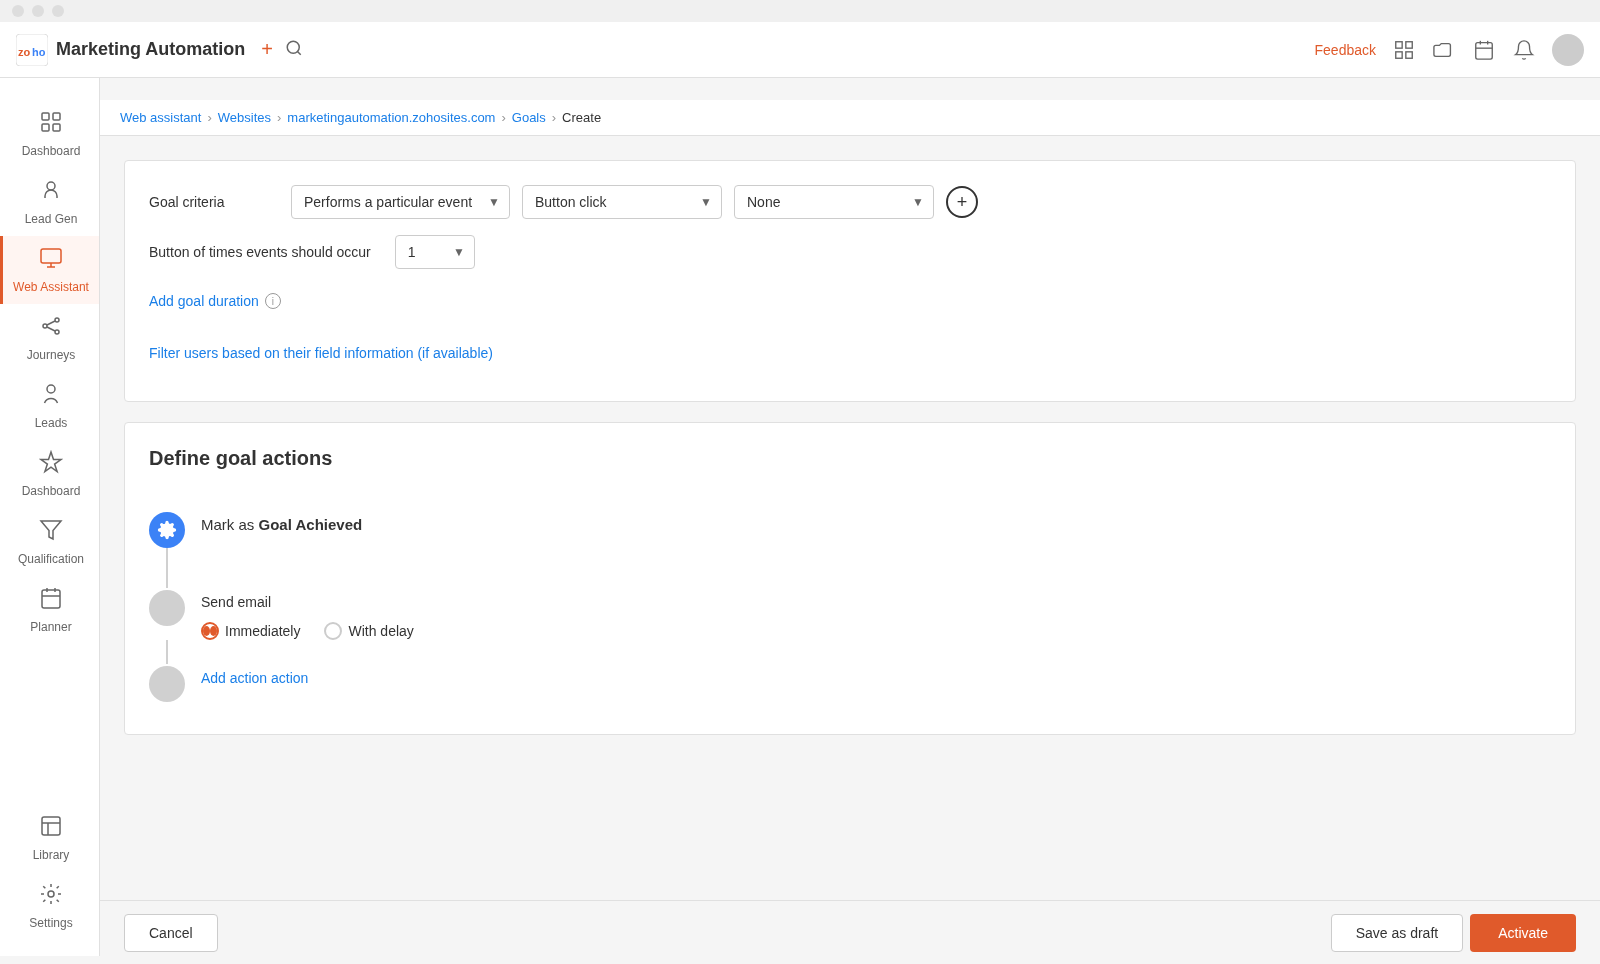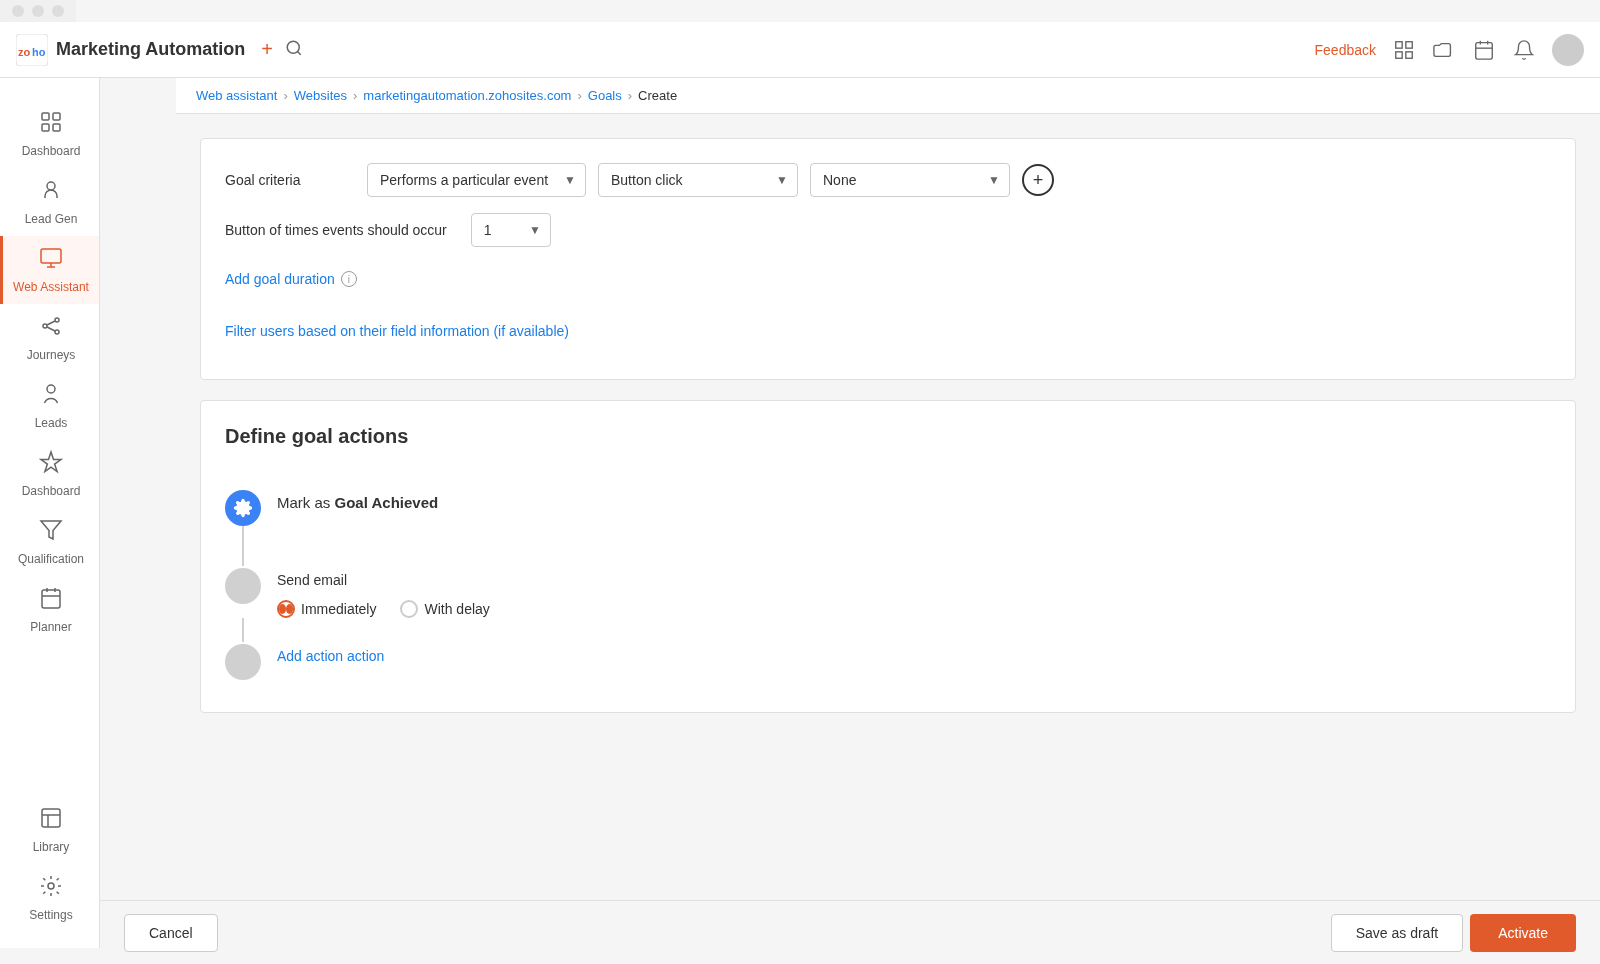--- a/index.html
+++ b/index.html
@@ -1,37 +1,37 @@
 <!DOCTYPE html>
 <html><head>
   <meta charset="utf-8">
   <style>
     * { box-sizing: border-box; margin: 0; padding: 0; }
     body { font-family: -apple-system, BlinkMacSystemFont, 'Segoe UI', Arial, sans-serif; background: #f5f5f5; color: #333; font-size: 14px; }
 
     
-    .app-container { display: flex; flex-direction: row; height: 932px; width: 1600px; overflow: hidden; }
+    .app-container { display: flex; flex-direction: column; height: 932px; width: 1600px; overflow: hidden; }
     .title-bar { height: 22px; background: #f0f0f0; display: flex; align-items: center; padding: 0 12px; gap: 8px; }
     .title-bar-dot { width: 12px; height: 12px; border-radius: 50%; background: #ddd; }
     .main-area { display: flex; flex: 1; overflow: hidden; }
 
     
     .navbar { height: 56px; background: #fff; border-bottom: 1px solid #e0e0e0; display: flex; align-items: center; padding: 0 16px; gap: 12px; position: fixed; top: 22px; left: 0; right: 0; z-index: 100; }
     .navbar-logo { display: flex; align-items: center; gap: 8px; }
     .logo-icon { width: 32px; height: 32px; }
     .navbar-title { font-size: 18px; font-weight: 600; color: #333; }
     .navbar-add { color: #e05a2b; font-size: 20px; cursor: pointer; margin-left: 4px; }
     .navbar-search { color: #666; font-size: 16px; cursor: pointer; }
     .navbar-right { margin-left: auto; display: flex; align-items: center; gap: 16px; }
     .feedback-link { color: #e05a2b; font-size: 14px; cursor: pointer; text-decoration: none; }
     .navbar-icon { width: 24px; height: 24px; color: #666; cursor: pointer; display: flex; align-items: center; justify-content: center; }
     .avatar { width: 32px; height: 32px; border-radius: 50%; background: #ccc; }
 
     
-    .sidebar { width: 100px; background: #fff; border-right: 1px solid #e0e0e0; display: flex; flex-direction: column; align-items: center; padding-top: 78px; padding-bottom: 16px; position: fixed; top: 22px; left: 0; bottom: 16px; z-index: 99; overflow-y: auto; }
+    .sidebar { width: 100px; background: #fff; border-right: 1px solid #e0e0e0; display: flex; flex-direction: column; align-items: center; padding-top: 78px; padding-bottom: 16px; position: fixed; top: 22px; left: 0; bottom: 8px; z-index: 99; overflow-y: auto; }
     .sidebar-item { display: flex; flex-direction: column; align-items: center; padding: 10px 8px; cursor: pointer; width: 100%; text-align: center; gap: 4px; color: #666; border-left: 3px solid transparent; }
     .sidebar-item.active { color: #e05a2b; border-left-color: #e05a2b; background: #fff5f2; }
     .sidebar-item-icon { font-size: 22px; }
     .sidebar-item-label { font-size: 12px; font-weight: 500; }
     .sidebar-spacer { flex: 1; }
 
     
     .main-content { margin-left: 100px; margin-top: 78px; flex: 1; display: flex; flex-direction: column; background: #f5f5f5; overflow: hidden; }
 
     

